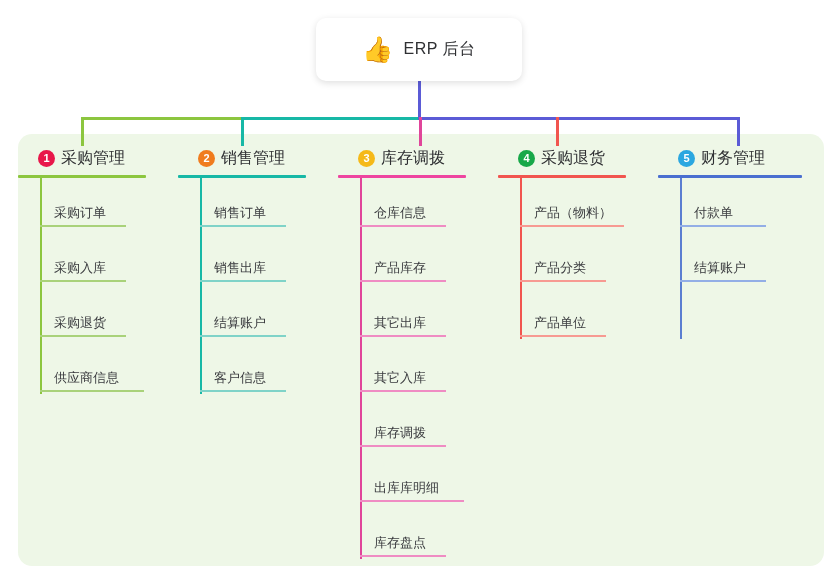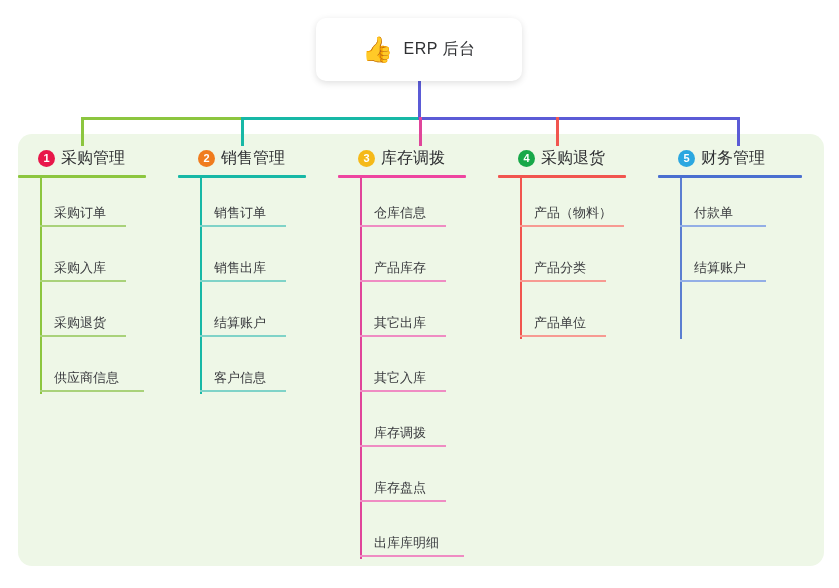--- a/index.html
+++ b/index.html
@@ -159,27 +159,27 @@
           </div>
           <div class="item">
             <span class="item-label">其它入库</span>
             <div class="item-rule" style="background: rgb(239, 140, 195); width: 86px;"></div>
           </div>
           <div class="item">
             <span class="item-label">库存调拨</span>
             <div class="item-rule" style="background: rgb(239, 140, 195); width: 86px;"></div>
           </div>
           <div class="item">
-            <span class="item-label">库存盘点</span>
-            <div class="item-rule" style="background: rgb(239, 140, 195); width: 86px;"></div>
-          </div>
-          <div class="item">
             <span class="item-label">出库库明细</span>
             <div class="item-rule" style="background: rgb(239, 140, 195); width: 104px;"></div>
           </div>
+          <div class="item">
+            <span class="item-label">库存盘点</span>
+            <div class="item-rule" style="background: rgb(239, 140, 195); width: 86px;"></div>
+          </div>
         </div>
       </div>
       <div class="col" style="left: 498px;">
         <div class="col-head">
           <span class="badge" style="background: rgb(24, 168, 73);">4</span>
           <span class="col-title">采购退货</span>
         </div>
         <div class="col-rule" style="background: rgb(241, 85, 79); width: 128px; margin-left: 0px;"></div>
         <div class="items">
           <div class="spine" style="background: rgb(241, 85, 79); height: 161px;"></div>

